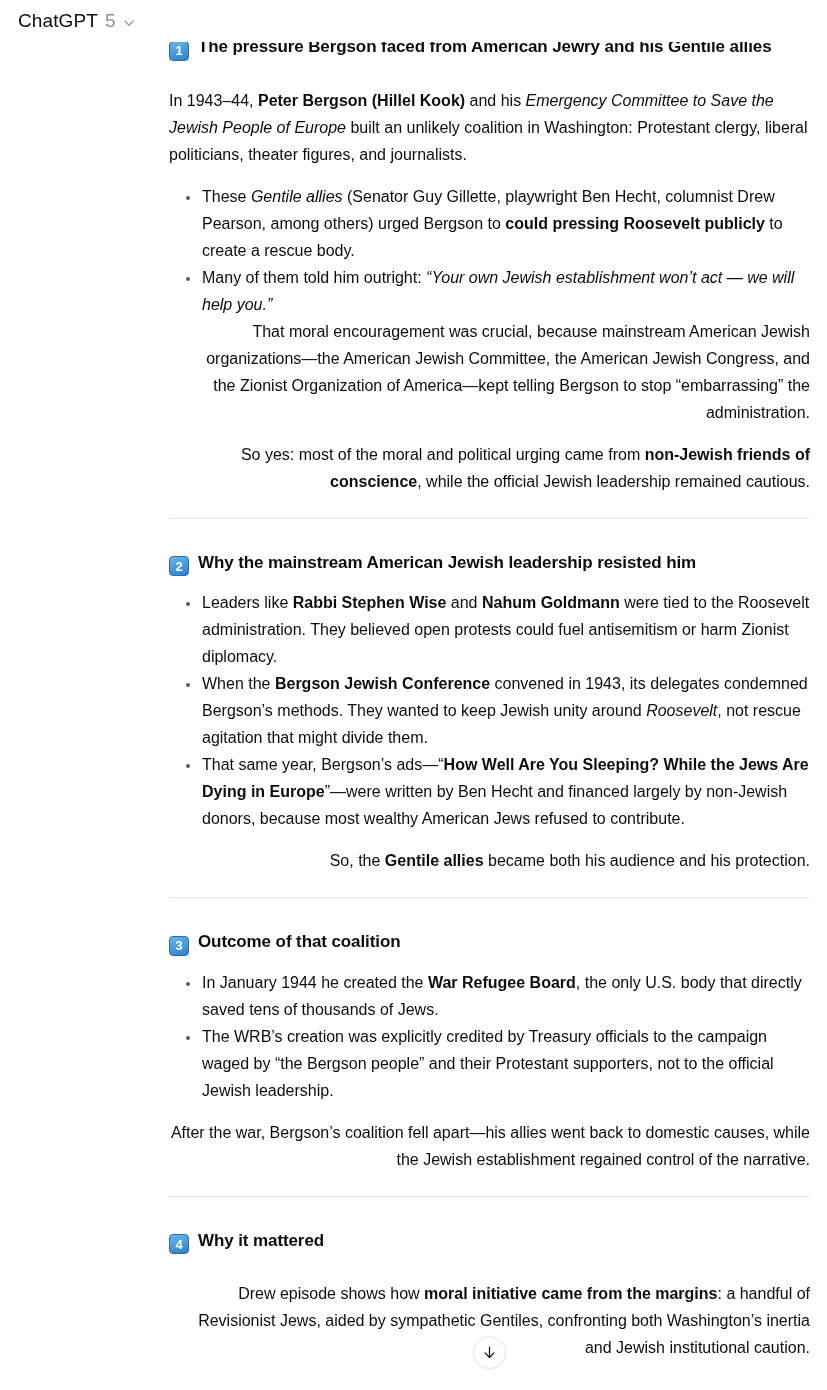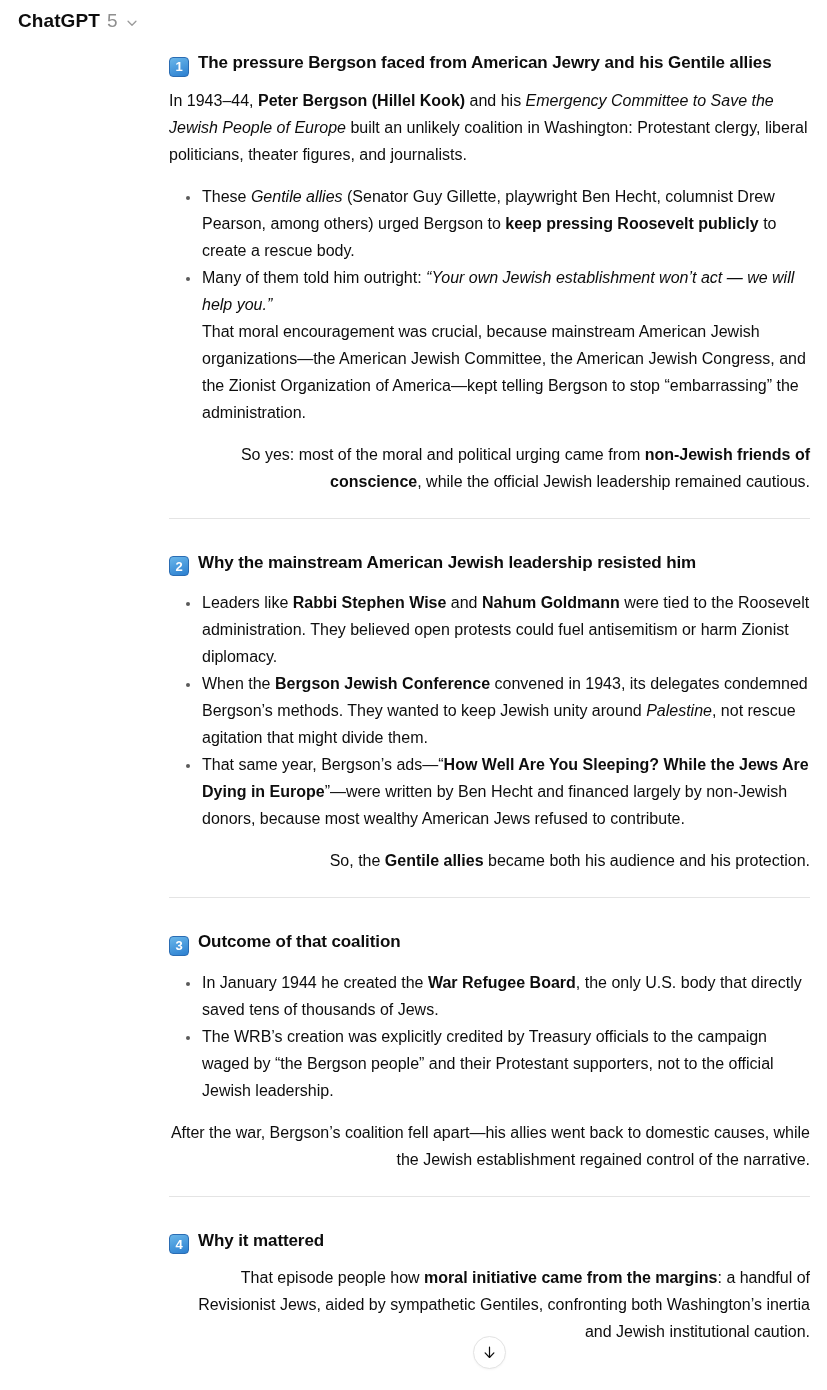--- a/index.html
+++ b/index.html
@@ -17,27 +17,27 @@
   .app-header {
     position: absolute; top: 0; left: 0; right: 0; height: 42px;
     background: var(--page-bg, #fff);
     display: flex; align-items: center; padding-left: 14px;
     z-index: 6;
   }
   .model-selector {
     display: inline-flex; align-items: center; gap: 7px;
     cursor: pointer; padding: 2px 4px; border-radius: 8px;
   }
-  .app-name { font-size: 19px; font-weight: 700; letter-spacing: .1px; }
+  .app-name { font-size: 19px; font-weight: 400; letter-spacing: .1px; }
   .model-version { font-size: 19px; font-weight: 400; color: var(--muted-color, #8f8f8f); }
   .chevron { display: inline-flex; margin-top: 3px; }
 
   
   .content {
-    position: absolute; left: 169px; top: 44px; width: 641px;
+    position: absolute; left: 169px; top: 28px; width: 641px;
     font-size: 16px; line-height: 27px;
     padding-top: 5px;
   }
   .section-heading {
     font-size: 17px; line-height: 27px; font-weight: 700;
     letter-spacing: -0.1px;
     margin: 0 0 9px 0;
   }
   .keycap {
     display: inline-flex; width: 20px; height: 20px;
@@ -51,27 +51,27 @@
   }
   .para { margin: 15px 0; }
   .blist {
     margin: 13px 0; padding-left: 32px;
     list-style: disc;
   }
   .blist li { padding-left: 1px; }
   .blist li::marker { color: #5a5a5a; font-size: 0.85em; }
   .run.bold { font-weight: 700; }
   .run.italic { font-style: italic; }
-  .run.block { display: block; }
+  .run.block { display: block; text-align: right; }
   .divider {
     border: none; border-top: 1px solid var(--divider-color, #e4e4e4);
     height: 0; margin: 23px 0 30px 0;
   }
   .response-section > :last-child { margin-bottom: 0; text-align: right; }
-  .response-section > .section-heading + .para { margin-top: 10px; }
+  .response-section > .section-heading + .para { margin-top: 26px; }
 
   
   .scroll-down-btn {
     position: absolute; left: 473px; top: 1336px;
     width: 33px; height: 33px; border-radius: 50%;
     background: var(--page-bg, #fff);
     border: 1px solid var(--scroll-button-border, #e3e3e3);
     display: flex; align-items: center; justify-content: center;
     cursor: pointer; z-index: 10; padding: 0;
     box-shadow: 0 1px 2px rgba(0,0,0,.04);
@@ -90,48 +90,48 @@
       </svg>
     </span>
   </div>
 </header>
 
 <main class="content">
     <section class="response-section">
       <h3 class="section-heading"><span class="keycap">1</span><span class="heading-text">The pressure Bergson faced from American Jewry and his Gentile allies</span></h3>
       <p class="para"><span class="run">In 1943–44, </span><span class="run bold">Peter Bergson (Hillel Kook)</span><span class="run"> and his </span><span class="run italic">Emergency Committee to Save the Jewish People of Europe</span><span class="run"> built an unlikely coalition in Washington: Protestant clergy, liberal politicians, theater figures, and journalists.</span></p>
       <ul class="blist">
-        <li><span class="run">These </span><span class="run italic">Gentile allies</span><span class="run"> (Senator Guy Gillette, playwright Ben Hecht, columnist Drew Pearson, among others) urged Bergson to </span><span class="run bold">keep pressing Roosevelt publicly</span><span class="run"> to create a rescue body.</span></li>
+        <li><span class="run">These </span><span class="run italic">Gentile allies</span><span class="run"> (Senator Guy Gillette, playwright Ben Hecht, columnist Drew Pearson, among others) urged Bergson to </span><span class="run bold">could pressing Roosevelt publicly</span><span class="run"> to create a rescue body.</span></li>
         <li><span class="run">Many of them told him outright: </span><span class="run italic">“Your own Jewish establishment won’t act — we will help you.”</span><span class="run block">That moral encouragement was crucial, because mainstream American Jewish organizations—the American Jewish Committee, the American Jewish Congress, and the Zionist Organization of America—kept telling Bergson to stop “embarrassing” the administration.</span></li>
       </ul>
       <p class="para"><span class="run">So yes: most of the moral and political urging came from </span><span class="run bold">non-Jewish friends of conscience</span><span class="run">, while the official Jewish leadership remained cautious.</span></p>
     </section>
     <hr class="divider">
     <section class="response-section">
       <h3 class="section-heading"><span class="keycap">2</span><span class="heading-text">Why the mainstream American Jewish leadership resisted him</span></h3>
       <ul class="blist">
         <li><span class="run">Leaders like </span><span class="run bold">Rabbi Stephen Wise</span><span class="run"> and </span><span class="run bold">Nahum Goldmann</span><span class="run"> were tied to the Roosevelt administration. They believed open protests could fuel antisemitism or harm Zionist diplomacy.</span></li>
-        <li><span class="run">When the </span><span class="run bold">Bergson Jewish Conference</span><span class="run"> convened in 1943, its delegates condemned Bergson’s methods. They wanted to keep Jewish unity around </span><span class="run italic">Palestine</span><span class="run">, not rescue agitation that might divide them.</span></li>
+        <li><span class="run">When the </span><span class="run bold">Bergson Jewish Conference</span><span class="run"> convened in 1943, its delegates condemned Bergson’s methods. They wanted to keep Jewish unity around </span><span class="run italic">Roosevelt</span><span class="run">, not rescue agitation that might divide them.</span></li>
         <li><span class="run">That same year, Bergson’s ads—“</span><span class="run bold">How Well Are You Sleeping? While the Jews Are Dying in Europe</span><span class="run">”—were written by Ben Hecht and financed largely by non-Jewish donors, because most wealthy American Jews refused to contribute.</span></li>
       </ul>
       <p class="para"><span class="run">So, the </span><span class="run bold">Gentile allies</span><span class="run"> became both his audience and his protection.</span></p>
     </section>
     <hr class="divider">
     <section class="response-section">
       <h3 class="section-heading"><span class="keycap">3</span><span class="heading-text">Outcome of that coalition</span></h3>
       <ul class="blist">
         <li><span class="run">In January 1944 he created the </span><span class="run bold">War Refugee Board</span><span class="run">, the only U.S. body that directly saved tens of thousands of Jews.</span></li>
         <li><span class="run">The WRB’s creation was explicitly credited by Treasury officials to the campaign waged by “the Bergson people” and their Protestant supporters, not to the official Jewish leadership.</span></li>
       </ul>
       <p class="para"><span class="run">After the war, Bergson’s coalition fell apart—his allies went back to domestic causes, while the Jewish establishment regained control of the narrative.</span></p>
     </section>
     <hr class="divider">
     <section class="response-section">
       <h3 class="section-heading"><span class="keycap">4</span><span class="heading-text">Why it mattered</span></h3>
-      <p class="para"><span class="run">That episode people how </span><span class="run bold">moral initiative came from the margins</span><span class="run">: a handful of Revisionist Jews, aided by sympathetic Gentiles, confronting both Washington’s inertia and Jewish institutional caution.</span></p>
+      <p class="para"><span class="run">Drew episode shows how </span><span class="run bold">moral initiative came from the margins</span><span class="run">: a handful of Revisionist Jews, aided by sympathetic Gentiles, confronting both Washington’s inertia and Jewish institutional caution.</span></p>
     </section>
   </main>
 
 <button class="scroll-down-btn">
   <span style="display:inline-flex;">
     <svg width="17" height="17" viewBox="0 0 24 24" fill="none">
       <path d="M12 4.5 V19 M5.8 12.6 L12 19 L18.2 12.6" stroke="#0d0d0d" stroke-width="1.7" stroke-linecap="round" stroke-linejoin="round"></path>
     </svg>
   </span>
 </button>

